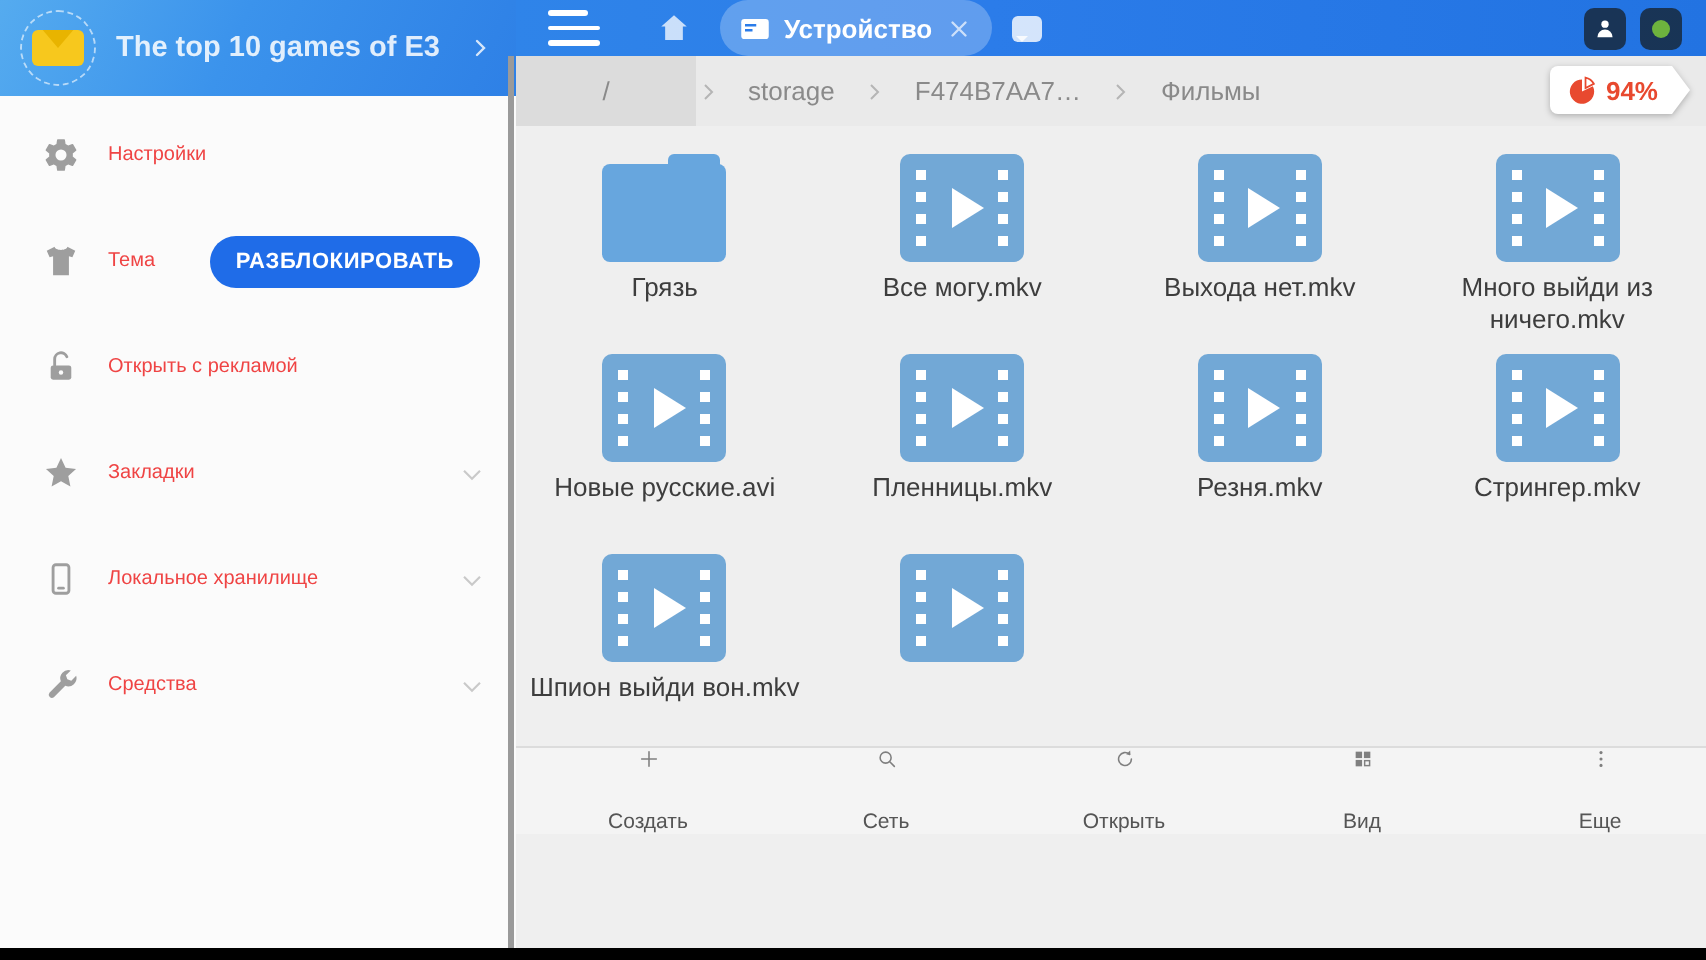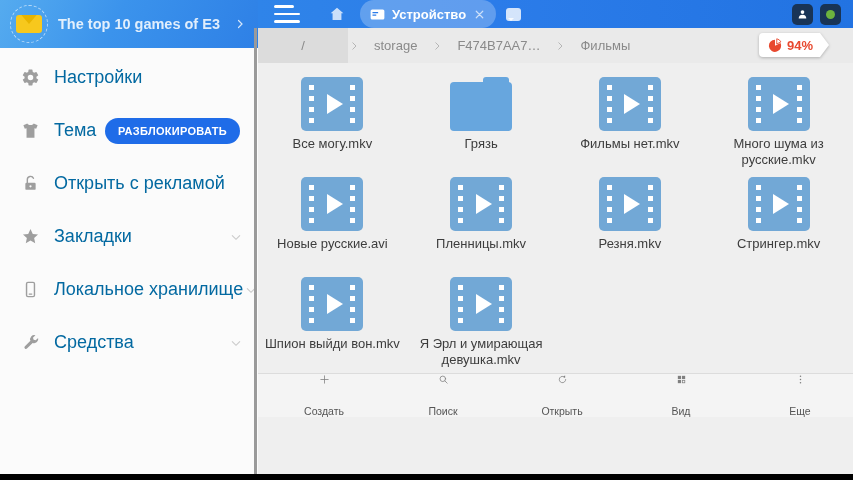--- a/index.html
+++ b/index.html
@@ -17,21 +17,21 @@
   .env::before { content:""; position:absolute; left:-4px; top:-11px; width:34px; height:20px;
     background:#e8b400; transform:rotate(0deg); clip-path:polygon(0 0,100% 0,50% 100%); }
   .promo-title { color:rgba(255,255,255,.85); font-size:14.5px; font-weight:bold; white-space:nowrap;
     overflow:hidden; flex:1; }
   .promo-chevron { color:rgba(255,255,255,.8); flex:0 0 auto; margin-right:2px; }
 
   .smenu { flex:1; display:flex; flex-direction:column; padding-top:3px; }
   .srow { height:53px; display:flex; align-items:center; padding:0 14px 0 20px; cursor:pointer; }
   .sicon { width:20px; height:20px; flex:0 0 auto; display:flex; align-items:center; justify-content:center; }
   .sicon svg { width:19px; height:19px; }
-  .slabel { margin-left:14px; font-size:18px; color:#0369a1; flex:1; white-space:nowrap; }
+  .slabel { margin-left:14px; font-size:10px; color:#ef4444; flex:1; white-space:nowrap; }
   .unlock-btn { background:#1f6ce8; color:#fff; font-size:11px; font-weight:bold; letter-spacing:.3px;
     border:none; border-radius:13px; padding:7px 13px; margin-right:4px; cursor:pointer; }
   .srow .chev { width:16px; height:16px; flex:0 0 auto; }
 
   .scrollbar-thumb { position:absolute; left:254px; top:28px; width:3px; height:446px;
     background:#9a9a9a; z-index:9; }
 
   
   .main { flex:1; height:396px; display:flex; flex-direction:column; }
 
@@ -58,21 +58,21 @@
     display:flex; align-items:center; justify-content:center; margin-left:7px; }
   .status-chip svg { width:13px; height:13px; }
   .green-dot { width:9px; height:9px; border-radius:50%; background:#6db33e; }
 
   
   .crumbbar { height:35px; background:#eaeaea; display:flex; align-items:center; position:relative; }
   .crumb { font-size:13px; color:#8a8a8a; padding:0 14px; height:35px; display:flex; align-items:center;
     cursor:pointer; white-space:nowrap; }
   .crumb.first { background:#dcdcdc; width:90px; justify-content:center; }
   .crumb-sep { width:12px; height:12px; flex:0 0 auto; }
-  .usage-badge-wrap { position:absolute; right:24px; top:5px; filter:drop-shadow(0 1px 1.5px rgba(0,0,0,.25)); }
+  .usage-badge-wrap { position:absolute; right:8px; top:5px; filter:drop-shadow(0 1px 1.5px rgba(0,0,0,.25)); }
   .usage-badge { background:#fff; border-radius:4px; display:flex; align-items:center; gap:4px;
     padding:4px 16px 4px 8px; clip-path:polygon(0 0,calc(100% - 9px) 0,100% 50%,calc(100% - 9px) 100%,0 100%);
     cursor:pointer; }
   .usage-badge svg { width:16px; height:16px; }
   .usage-pct { color:#e8492f; font-size:13px; font-weight:bold; }
 
   
   .content { flex:1; background:#efefef; padding-top:10px; display:grid;
     grid-template-columns:repeat(4,1fr); grid-auto-rows:100px; align-items:start; }
   .cell { display:flex; flex-direction:column; align-items:center; padding-top:4px; cursor:pointer; }
@@ -253,40 +253,40 @@
             <path d="M10 11 L10 3.4 A7.6 7.6 0 1 0 16.8 7.6 Z" fill="#e8492f"></path>
             <path d="M12.2 2.2 a7.6 7.6 0 0 1 5.2 3.9 l-5.2 2.7 z" fill="#fff" stroke="#e8492f" stroke-width="1.1"></path>
           </svg>
           <span class="usage-pct">94%</span>
         </span>
       </span>
     </div>
 
     <div class="content">
       <div class="cell">
-        <span class="vicon">
-            <span class="play"></span>
-          </span>
-        <span class="fname">Все могу.mkv</span>
-      </div>
-      <div class="cell">
         <span class="ficon"></span>
         <span class="fname">Грязь</span>
       </div>
       <div class="cell">
         <span class="vicon">
             <span class="play"></span>
           </span>
-        <span class="fname">Фильмы нет.mkv</span>
-      </div>
-      <div class="cell">
-        <span class="vicon">
-            <span class="play"></span>
-          </span>
-        <span class="fname">Много шума из русские.mkv</span>
+        <span class="fname">Все могу.mkv</span>
+      </div>
+      <div class="cell">
+        <span class="vicon">
+            <span class="play"></span>
+          </span>
+        <span class="fname">Выхода нет.mkv</span>
+      </div>
+      <div class="cell">
+        <span class="vicon">
+            <span class="play"></span>
+          </span>
+        <span class="fname">Много выйди из ничего.mkv</span>
       </div>
       <div class="cell">
         <span class="vicon">
             <span class="play"></span>
           </span>
         <span class="fname">Новые русские.avi</span>
       </div>
       <div class="cell">
         <span class="vicon">
             <span class="play"></span>
@@ -308,37 +308,36 @@
       <div class="cell">
         <span class="vicon">
             <span class="play"></span>
           </span>
         <span class="fname">Шпион выйди вон.mkv</span>
       </div>
       <div class="cell">
         <span class="vicon">
             <span class="play"></span>
           </span>
-        <span class="fname">Я Эрл и умирающая девушка.mkv</span>
       </div>
     </div>
 
     <div class="toolbar">
       <div class="tbtn">
         <svg viewBox="0 0 24 24">
             <path class="tool-stroke" d="M12 4v16M4 12h16"></path>
           </svg>
         <span class="tlabel">Создать</span>
       </div>
       <div class="tbtn">
         <svg viewBox="0 0 24 24">
             <circle class="tool-stroke" cx="10.5" cy="10.5" r="6"></circle>
             <line class="tool-stroke" x1="15" y1="15" x2="20" y2="20"></line>
           </svg>
-        <span class="tlabel">Поиск</span>
+        <span class="tlabel">Сеть</span>
       </div>
       <div class="tbtn">
         <svg viewBox="0 0 24 24">
             <path class="tool-stroke" d="M19 12a7 7 0 1 1-2.1-5"></path>
             <path d="M17.6 2.8l.3 4.6-4.6-.3z" fill="#7f7f7f"></path>
           </svg>
         <span class="tlabel">Открыть</span>
       </div>
       <div class="tbtn">
         <svg viewBox="0 0 24 24">

